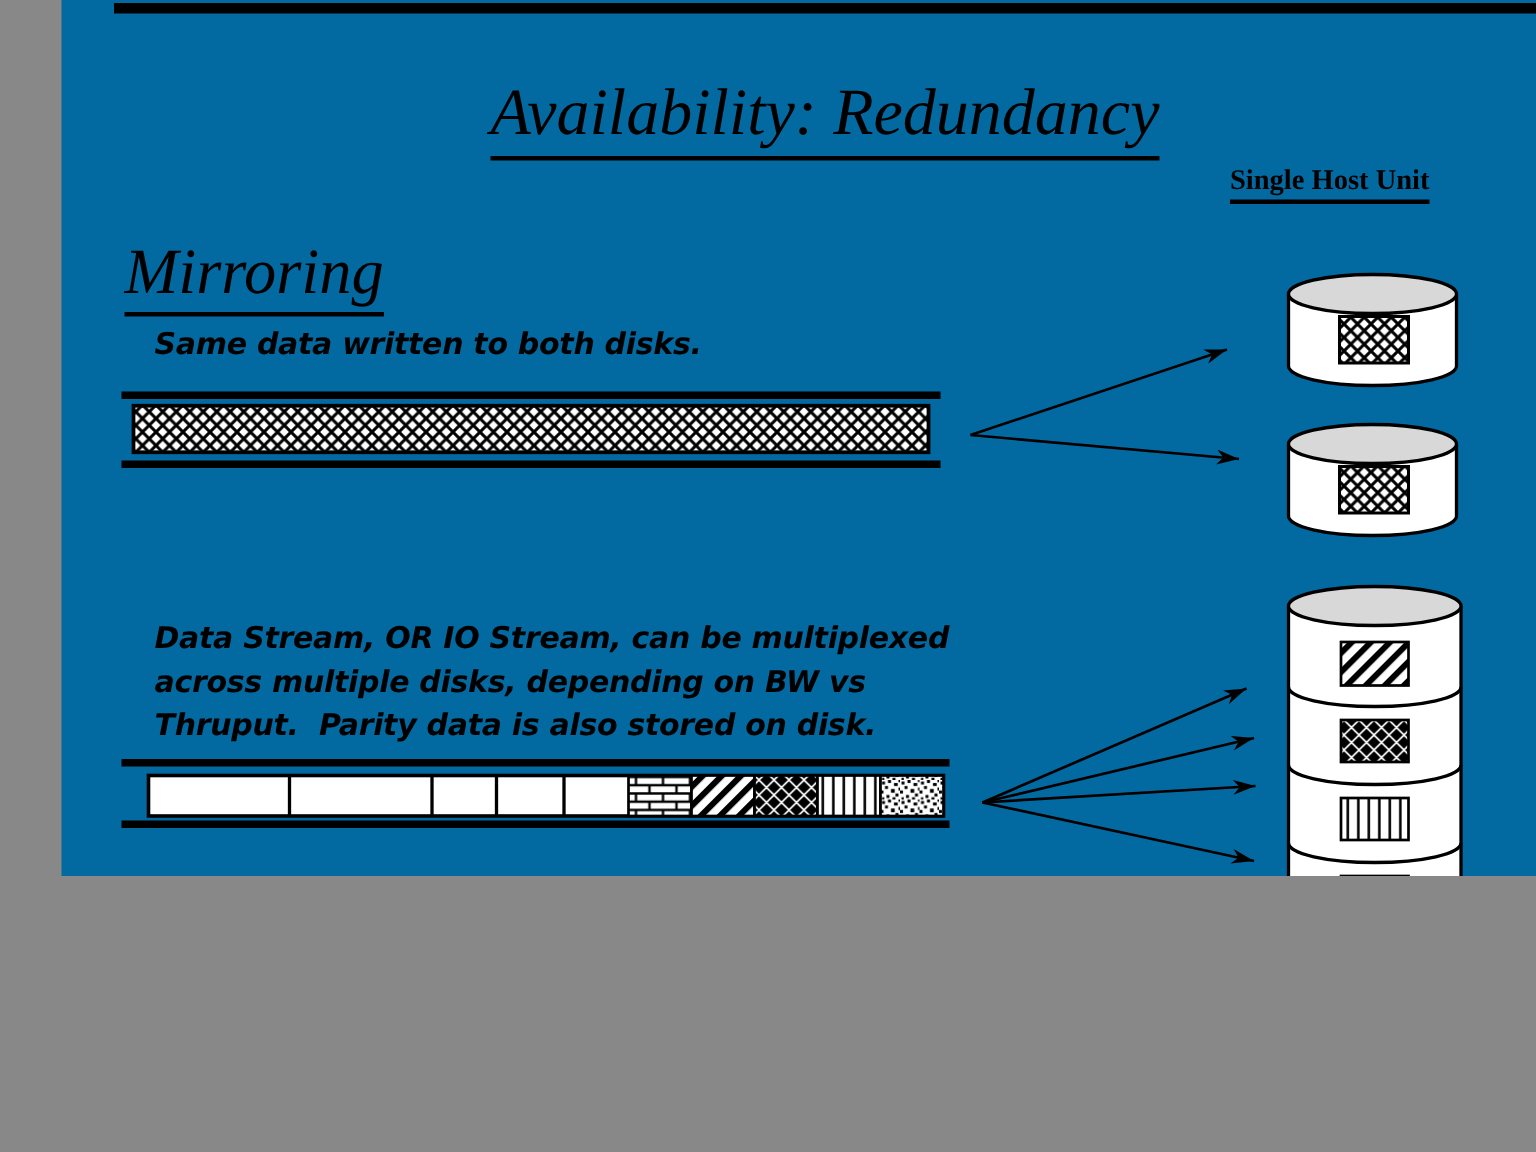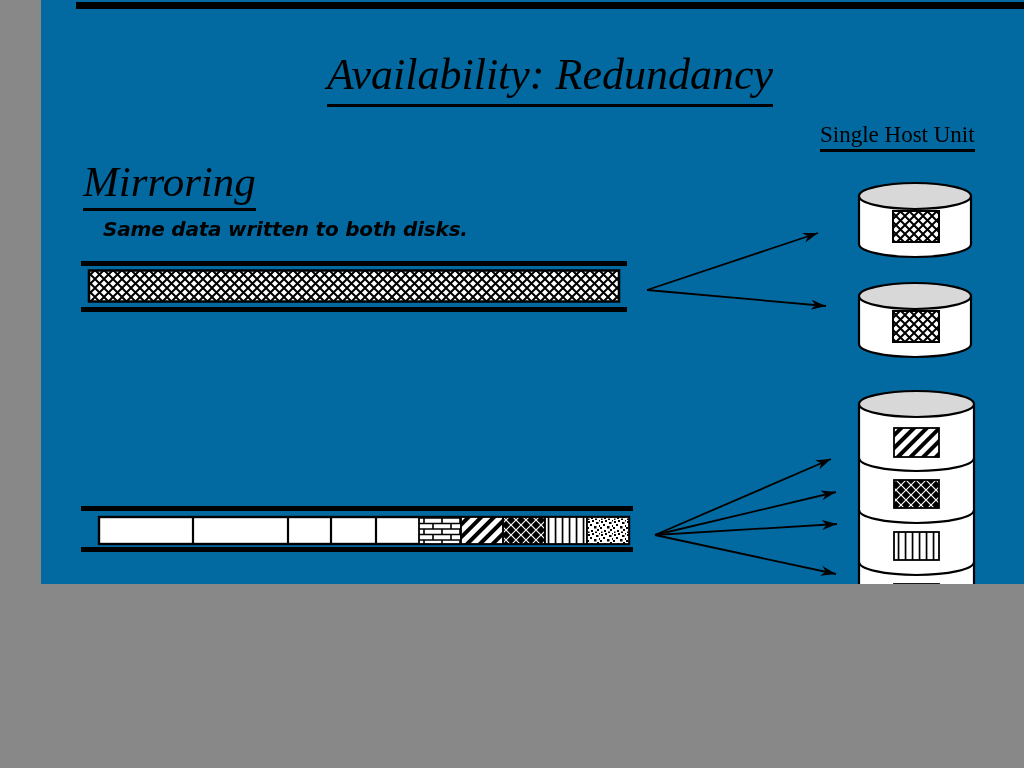--- a/index.html
+++ b/index.html
@@ -8,22 +8,22 @@
     overflow:hidden;font-family:"Liberation Sans",sans-serif;color:#000;margin-left:41px;
   }
   .abs{position:absolute;}
   .top-rule{left:35px;top:2px;width:989px;height:7px;background:#000;}
   .title{
     left:286px;top:50px;font-family:"Liberation Serif",serif;
     font-style:italic;font-size:44px;line-height:1.15;
   }
   .title span{display:inline-block;border-bottom:3px solid #000;padding-bottom:3px;}
   .host-label{
-    left:779px;top:122px;font-family:"Liberation Serif",serif;
-    font-weight:normal;font-size:23px;
+    left:779px;top:110px;font-family:"Liberation Serif",serif;
+    font-weight:bold;font-size:19px;
   }
   .host-label span{display:inline-block;border-bottom:3px solid #000;padding-bottom:1px;}
   .section-heading{
     font-family:"Liberation Serif",serif;font-style:italic;font-size:43px;line-height:1.1;
   }
   .section-heading span{display:inline-block;border-bottom:3px solid #000;padding-bottom:3px;}
   .h-mirroring{left:42px;top:158px;}
   .h-striping{left:40px;top:348px;letter-spacing:1px;}
   .caption{
     font-family:"DejaVu Sans",sans-serif;font-weight:bold;font-style:italic;
@@ -47,20 +47,23 @@
 
   <div class="abs host-label">
     <span>Single Host Unit</span>
   </div>
 
   <div class="abs caption cap-mirror">Same data written to both disks.</div>
   <div class="abs section-heading h-mirroring">
     <span>Mirroring</span>
   </div>
 
+  <div class="abs caption cap-stripe">Data Stream, OR IO Stream, can be multiplexed
+across multiple disks, depending on BW vs
+Thruput.  Parity data is also stored on disk.</div>
 
 
   <div class="abs page-num">6</div>
 
   <svg class="abs" style="left:0;top:0;" width="1024" height="768">
     <defs>
       <marker id="ah" markerUnits="userSpaceOnUse" markerWidth="18" markerHeight="12" refX="15" refY="5" orient="auto">
         <path d="M0,0 L15,5 L0,10 L4.5,5 Z" fill="#000"></path>
       </marker>
 

